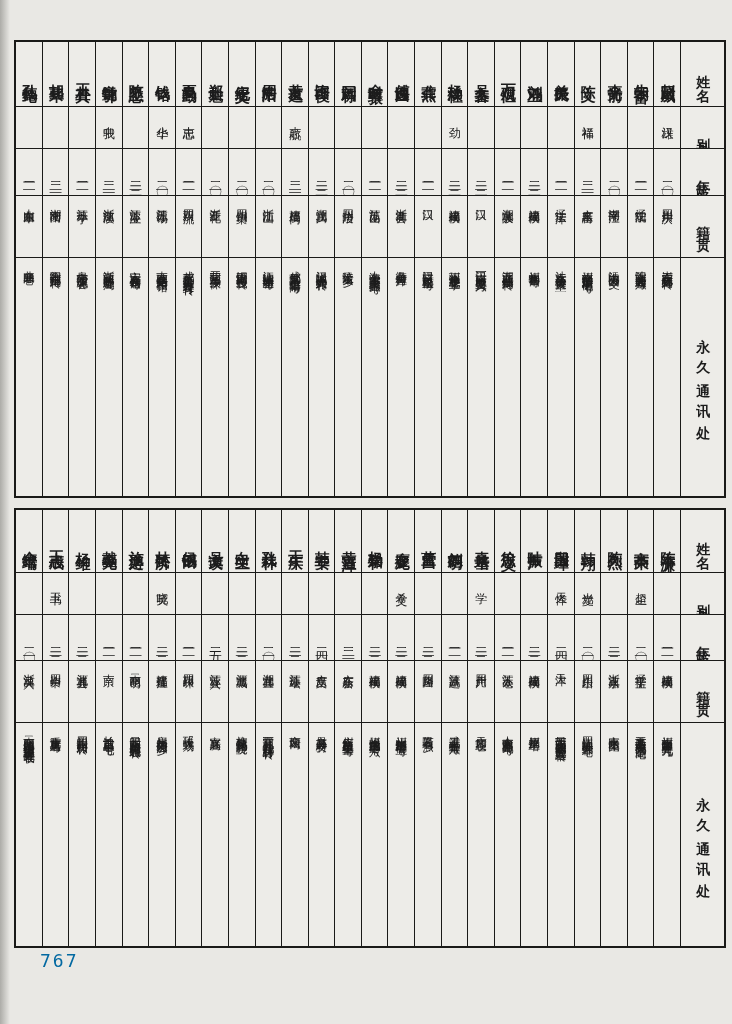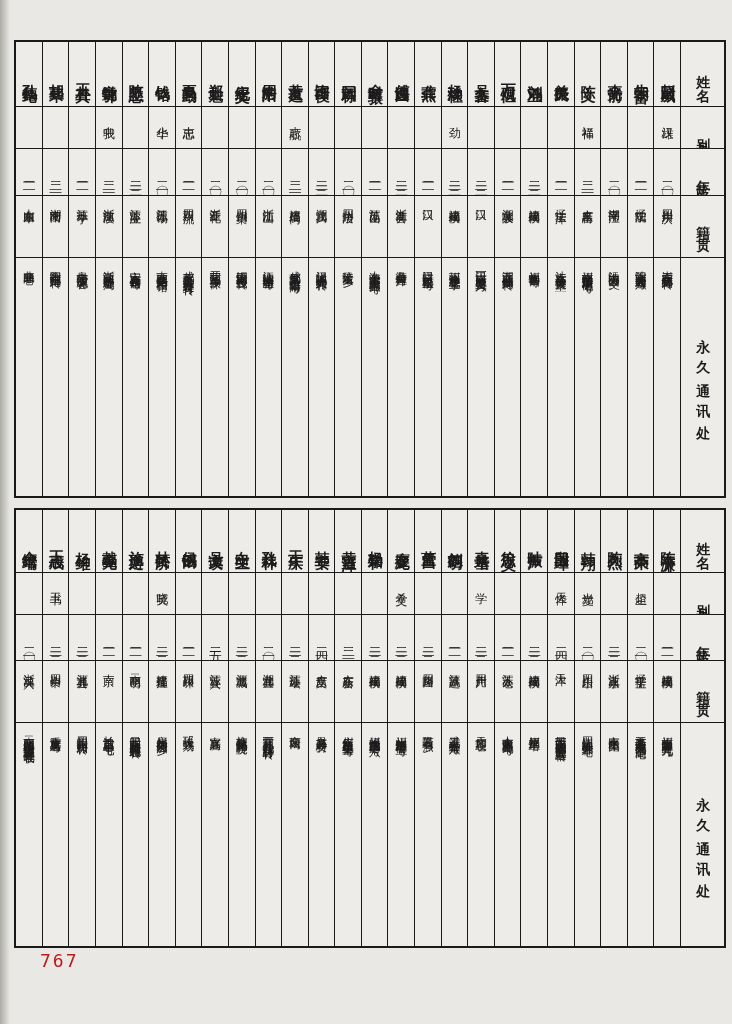--- a/index.html
+++ b/index.html
@@ -62,21 +62,21 @@
   .col.header .cell{align-items:center;justify-content:center;padding-top:0;}
   .col.header .vt{font-size:14px;font-weight:700;}
   .col.header .h-name .vt{letter-spacing:14px;padding-top:8px;}
   .col.header .h-alias .vt{letter-spacing:4px;}
   .col.header .h-age .vt{letter-spacing:4px;}
   .col.header .h-native .vt{letter-spacing:12px;}
   .col.header .h-addr .vt{letter-spacing:22px;padding-top:10px;}
 
   #page-number{
     position:absolute;left:40px;top:950px;
-    font-size:18px;color:#b91c1c;letter-spacing:2px;
+    font-size:18px;color:#0369a1;letter-spacing:2px;
     font-family:"DejaVu Sans Mono", monospace;
   }
 </style>
 </head>
 <body>
 
 <div class="dir-table" id="table-top">
   <div class="col header">
     <div class="cell c-name h-name">
         <span class="vt">姓名</span>

